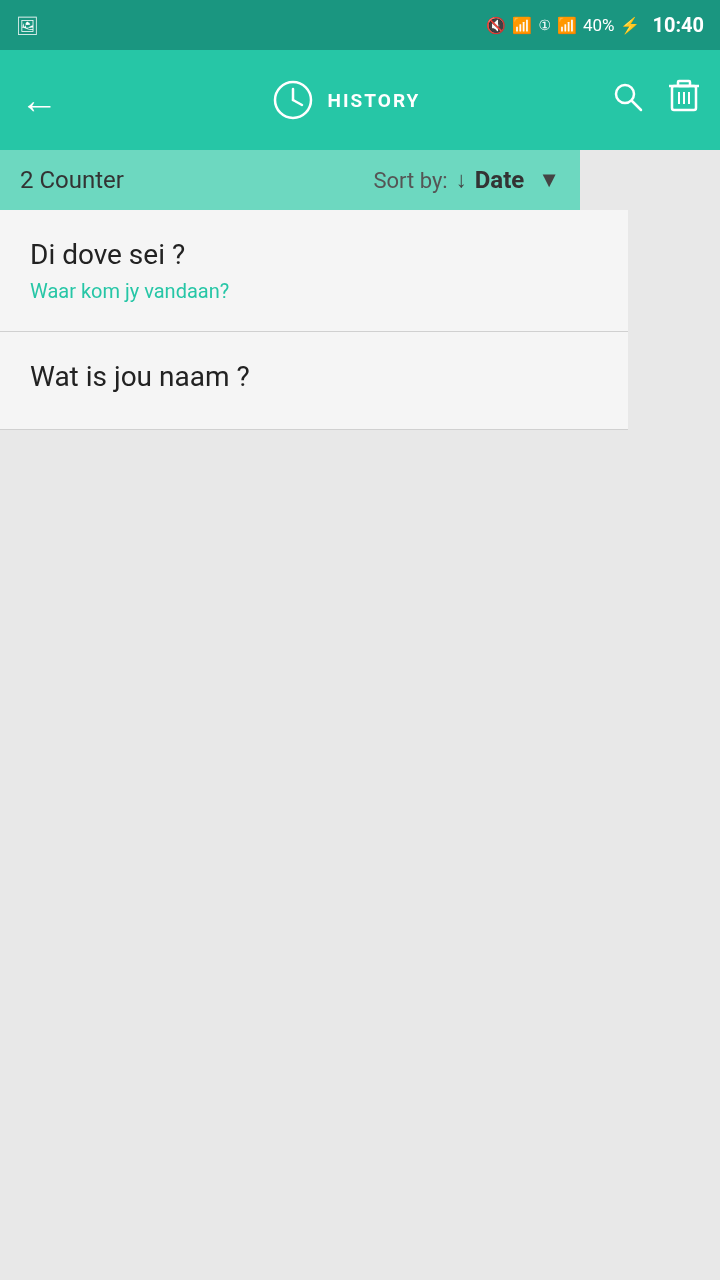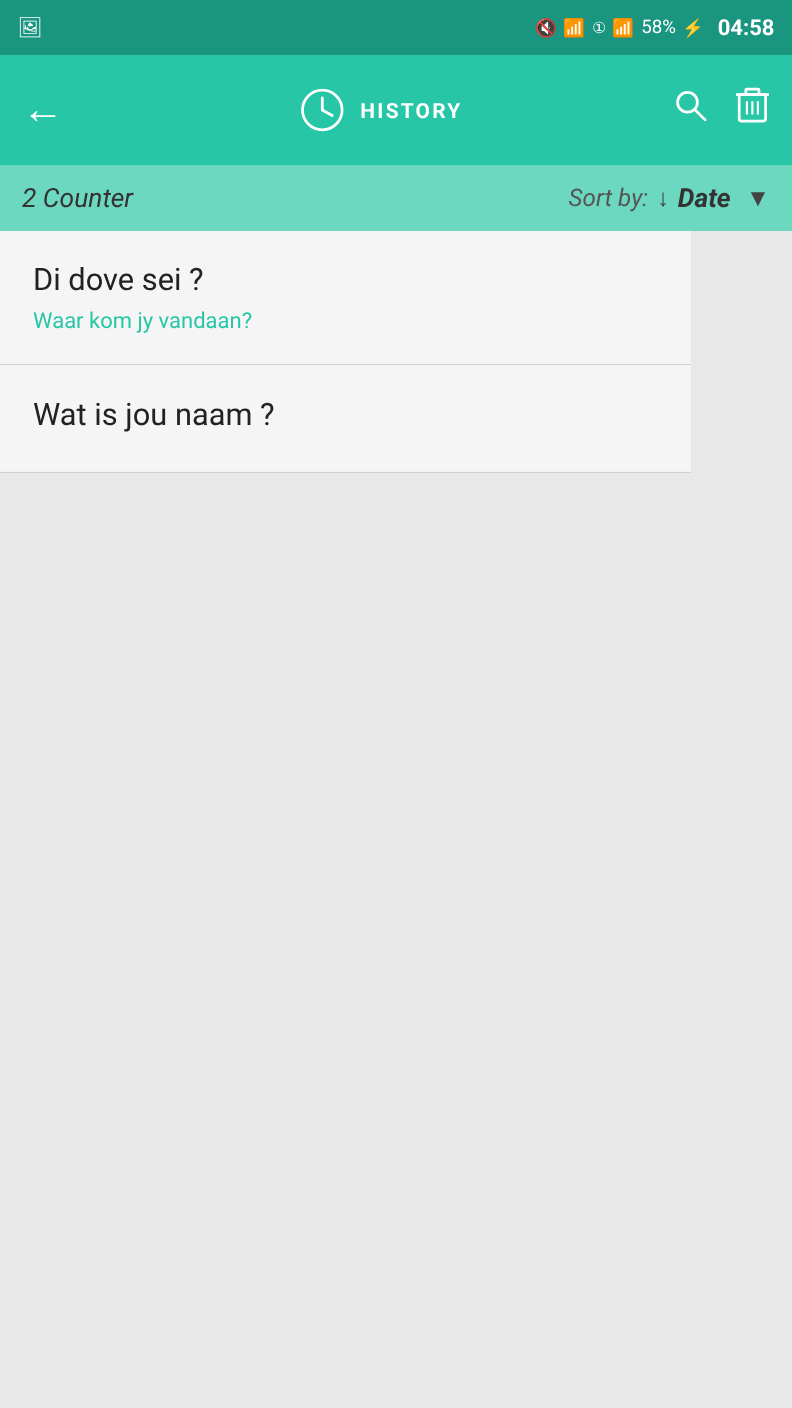--- a/index.html
+++ b/index.html
@@ -77,27 +77,26 @@
       gap: 24px;
     }
     .toolbar-action-btn {
       color: white;
       font-size: 32px;
       cursor: pointer;
     }
 
     
     .filter-bar {
-      width: 720px;
+      width: 580px;
       height: 60px;
       background: #6dd8c0;
       display: flex;
       align-items: center;
       padding: 0 20px;
-      font-style: italic;
     }
     .counter-label {
       font-size: 24px;
       color: #333;
       flex: 1;
     }
     .sort-section {
       display: flex;
       align-items: center;
       gap: 8px;
@@ -155,23 +154,23 @@
 
 <div class="status-bar">
   <div class="status-bar-left">
     <span style="color:white; font-size:18px;">🖼</span>
   </div>
   <div class="status-bar-right">
     <span style="font-size:16px;">🔇</span>
     <span style="font-size:16px;">📶</span>
     <span style="font-size:14px;">①</span>
     <span style="font-size:16px;">📶</span>
-    <span style="color:white;font-size:17px;">58%</span>
+    <span style="color:white;font-size:17px;">40%</span>
     <span style="font-size:16px;">⚡</span>
-    <span class="status-time">04:58</span>
+    <span class="status-time">10:40</span>
   </div>
 </div>
 
 <div class="toolbar">
   <div class="toolbar-back">
     <span style="font-size:38px; color:white;">←</span>
   </div>
   <div class="toolbar-center">
     <svg class="clock-svg" viewBox="0 0 42 42" fill="none" xmlns="http://www.w3.org/2000/svg">
       <circle cx="21" cy="21" r="18" stroke="white" stroke-width="2.5"></circle>

